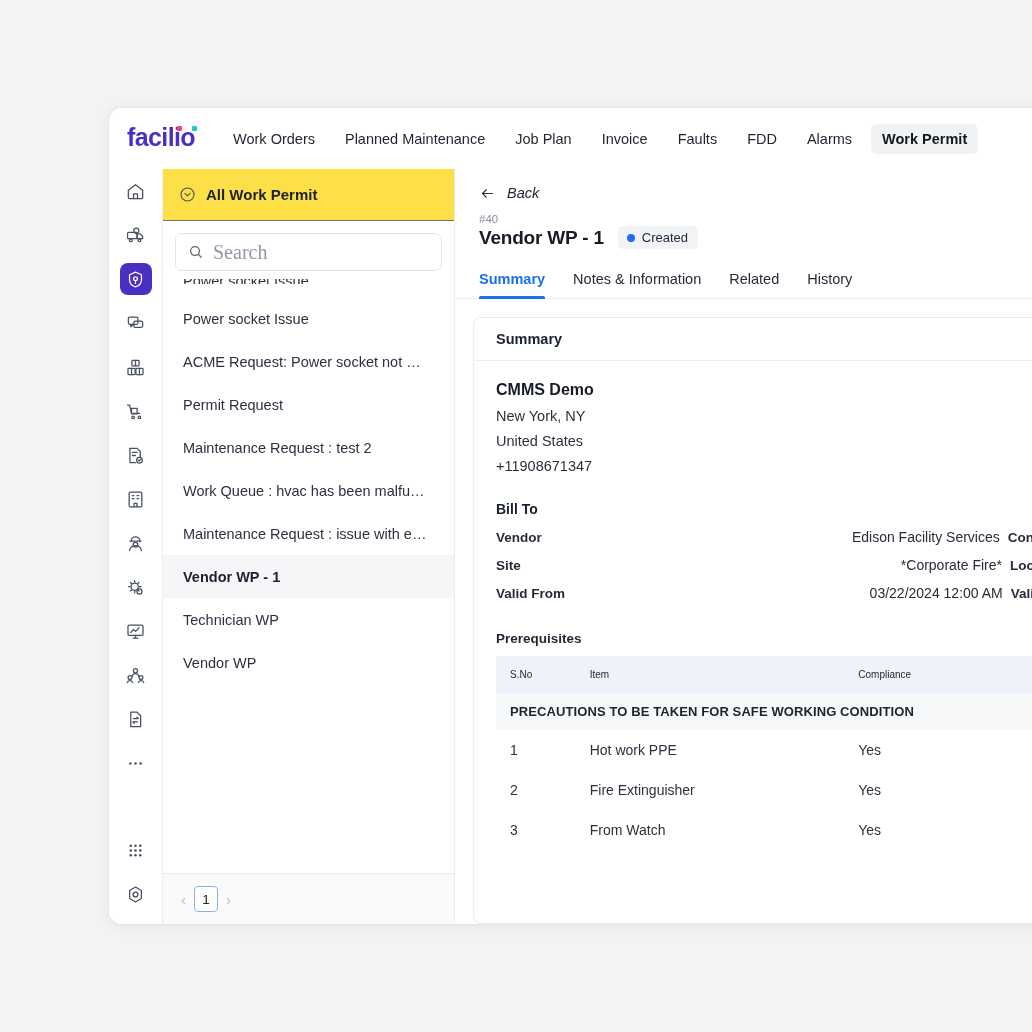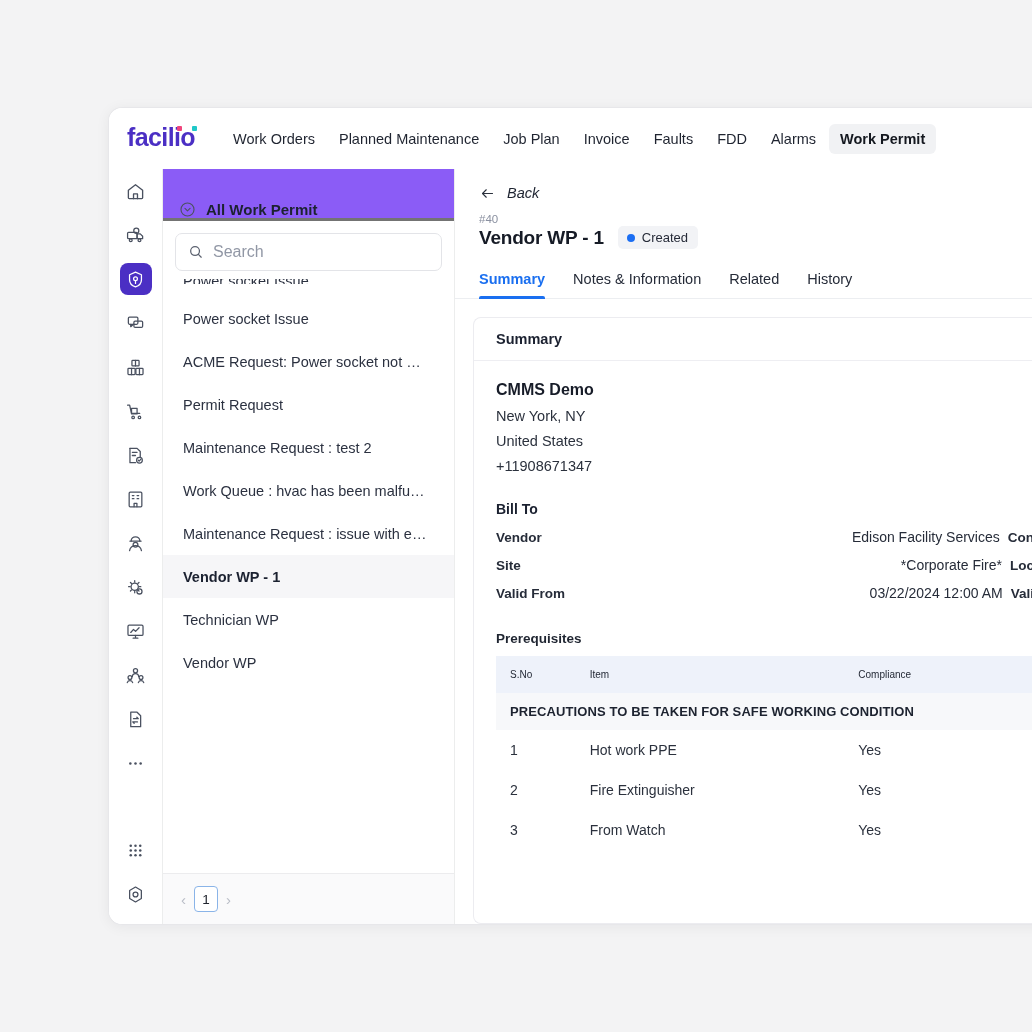--- a/index.html
+++ b/index.html
@@ -43,21 +43,21 @@
     margin-right: 27px;
     line-height: 1;
     padding-bottom: 2px;
   }
   .logo .dot-pink, .logo .dot-teal {
     position: absolute; width: 5px; height: 5px; border-radius: 1px;
   }
   .logo .dot-pink { background:#f0457c; left: 50px; top: 1px; }
   .logo .dot-teal { background:#1fc8c8; left: 65px; top: 1px; }
 
-  .nav { display: flex; align-items: center; gap: 2px; }
+  .nav { display: flex; align-items: center; gap: 8px; }
   .nav-item {
     font-size: 14.5px;
     color: #1f2430;
     padding: 7px 11px;
     border-radius: 6px;
     white-space: nowrap;
     cursor: pointer;
   }
   .nav-item.active {
     background: #f1f2f4;
@@ -94,38 +94,38 @@
   
   .list-panel {
     width: 292px; flex: 0 0 292px;
     background: #fff;
     border-right: 1px solid #eceded;
     display: flex; flex-direction: column;
     min-height: 0;
   }
   .list-header {
     height: 52px; flex: 0 0 52px;
-    display: flex; align-items: flex-end; gap: 10px;
+    display: flex; align-items: center; gap: 10px;
     padding: 0 16px;
-    background: #8b5cf6;
-    border-bottom: 3px solid #737373;
+    background: #fde047;
+    border-bottom: 1px solid #737373;
   }
   .list-header-title { font-size: 15px; font-weight: 700; color: #1c2230; }
   .search-wrap { padding: 12px 12px 8px 12px; background:#fff; position:relative; z-index:3; }
   .search-box {
     display:flex; align-items:center; gap: 9px;
     height: 38px;
     border: 1px solid #e3e4e8;
     border-radius: 7px;
     padding: 0 12px;
     background: #fff;
   }
   .search-box input {
     border: none; outline: none;
-    font-family: Liberation Sans, sans-serif; font-size: 16px;
+    font-family: Liberation Serif, serif; font-size: 20px;
     color: #a16207; width: 100%;
     background: transparent;
   }
   .search-box input::placeholder { color: #9197a5; }
 
   .list-scroll { flex: 1; overflow: hidden; position: relative; min-height:0; }
   .list-inner { padding-top: 0; }
   .list-item {
     padding: 0 20px;
     height: 43px;

